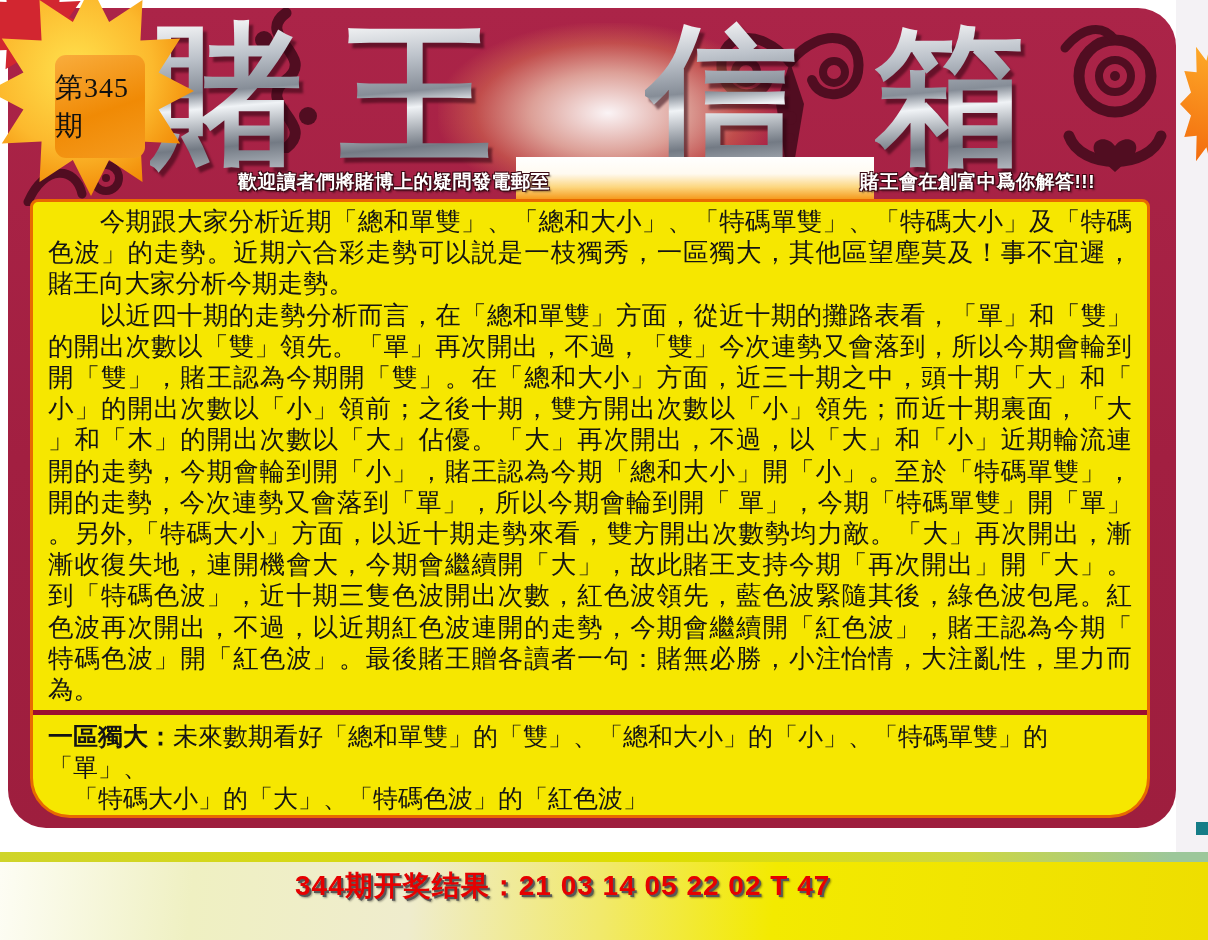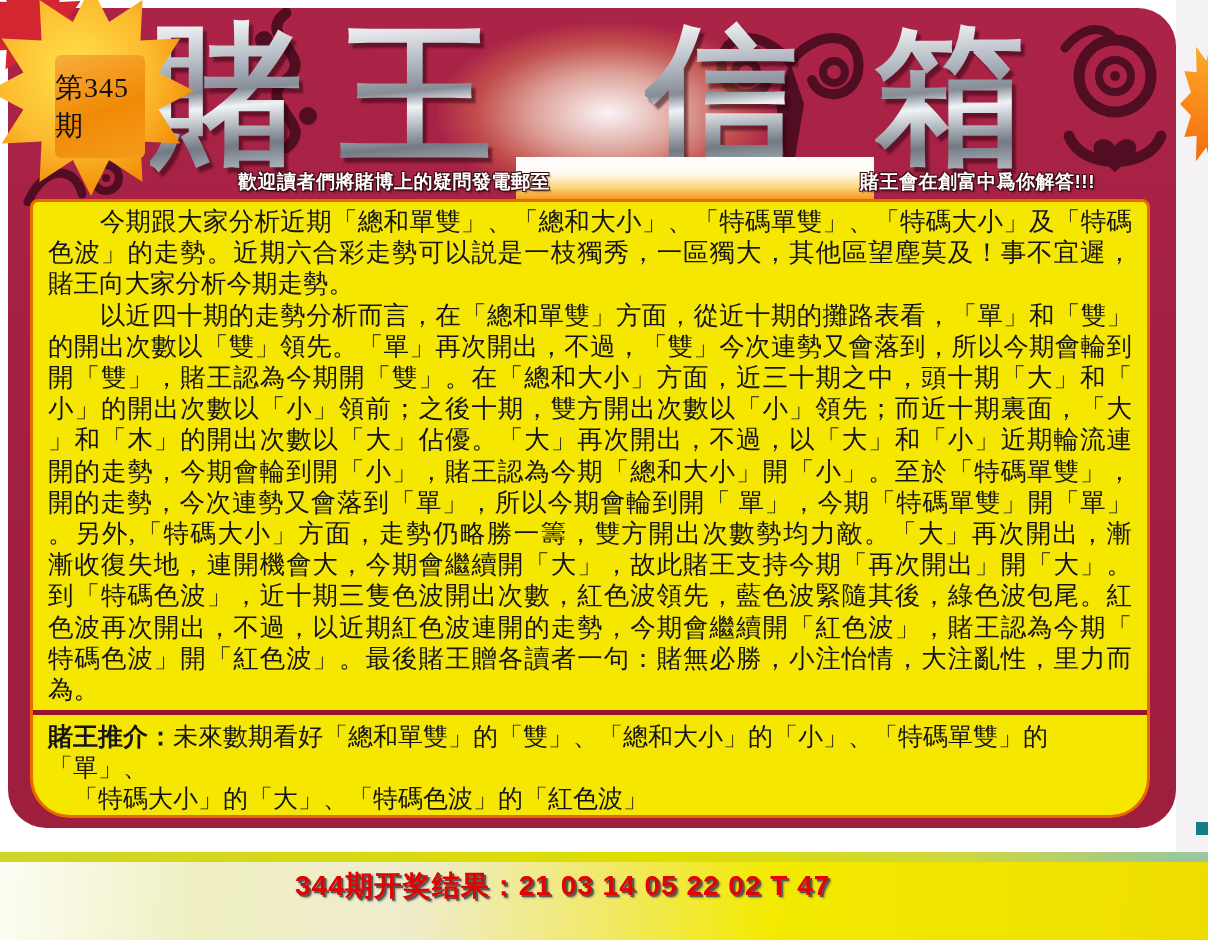--- a/index.html
+++ b/index.html
@@ -49,21 +49,21 @@
 
   
   .badge-red{position:absolute;left:-30px;top:-32px;width:110px;height:100px;z-index:28;
     background:#d22630;
     clip-path:polygon(50% 0%,58.8% 17.2%,75% 6.7%,74% 26%,93.3% 25%,82.8% 41.2%,100% 50%,82.8% 58.8%,93.3% 75%,74% 74%,75% 93.3%,58.8% 82.8%,50% 100%,41.2% 82.8%,25% 93.3%,26% 74%,6.7% 75%,17.2% 58.8%,0% 50%,17.2% 41.2%,6.7% 25%,26% 26%,25% 6.7%,41.2% 17.2%);}
   .badge-star{position:absolute;left:-20px;top:-22px;width:206px;height:210px;z-index:29;
     background:radial-gradient(circle at 42% 40%,#ffe14d 0%,#fcb92d 45%,#f08300 78%);
     clip-path:polygon(50% 0%,58.8% 17.2%,75% 6.7%,74% 26%,93.3% 25%,82.8% 41.2%,100% 50%,82.8% 58.8%,93.3% 75%,74% 74%,75% 93.3%,58.8% 82.8%,50% 100%,41.2% 82.8%,25% 93.3%,26% 74%,6.7% 75%,17.2% 58.8%,0% 50%,17.2% 41.2%,6.7% 25%,26% 26%,25% 6.7%,41.2% 17.2%);}
   .badge-box{position:absolute;left:47px;top:47px;width:90px;height:103px;z-index:30;
     background:linear-gradient(160deg,#f9ad3d 0%,#f08a05 55%,#f59b1e 100%);
-    border-radius:6px;display:flex;align-items:center;justify-content:center;}
+    border-radius:11px;display:flex;align-items:center;justify-content:center;}
   .badge-text{font-family:"Liberation Serif", serif;font-size:28px;color:#101010;letter-spacing:1px;}
 
   
   .ybox{position:absolute;left:22px;top:191px;width:1120px;height:619px;z-index:10;
     box-sizing:border-box;background:#f6e700;
     border:3px solid #e86a00;border-radius:8px 8px 40px 40px;
     padding:4px 15px 0 15px;}
   .tl{font-family:"Liberation Serif", serif;font-size:25.5px;line-height:31.2px;color:#141414;
     text-align:justify;text-align-last:justify;white-space:normal;}
   .tl.end{text-align-last:left;}
@@ -143,30 +143,30 @@
     <div class="tl">　　今期跟大家分析近期「總和單雙」、「總和大小」、「特碼單雙」、「特碼大小」及「特碼</div>
     <div class="tl">色波」的走勢。近期六合彩走勢可以説是一枝獨秀，一區獨大，其他區望塵莫及！事不宜遲，</div>
     <div class="tl end">賭王向大家分析今期走勢。</div>
     <div class="tl">　　以近四十期的走勢分析而言，在「總和單雙」方面，從近十期的攤路表看，「單」和「雙」</div>
     <div class="tl">的開出次數以「雙」領先。「單」再次開出，不過，「雙」今次連勢又會落到，所以今期會輪到</div>
     <div class="tl">開「雙」，賭王認為今期開「雙」。在「總和大小」方面，近三十期之中，頭十期「大」和「</div>
     <div class="tl">小」的開出次數以「小」領前；之後十期，雙方開出次數以「小」領先；而近十期裏面，「大</div>
     <div class="tl">」和「木」的開出次數以「大」佔優。「大」再次開出，不過，以「大」和「小」近期輪流連</div>
     <div class="tl">開的走勢，今期會輪到開「小」，賭王認為今期「總和大小」開「小」。至於「特碼單雙」，</div>
     <div class="tl">開的走勢，今次連勢又會落到「單」，所以今期會輪到開「 單」，今期「特碼單雙」開「單」</div>
-    <div class="tl">。另外,「特碼大小」方面，走勢仍略勝一籌，雙方開出次數勢均力敵。「大」再次開出，漸</div>
+    <div class="tl">。另外,「特碼大小」方面，以近十期走勢來看，雙方開出次數勢均力敵。「大」再次開出，漸</div>
     <div class="tl">漸收復失地，連開機會大，今期會繼續開「大」，故此賭王支持今期「再次開出」開「大」。</div>
     <div class="tl">到「特碼色波」，近十期三隻色波開出次數，紅色波領先，藍色波緊隨其後，綠色波包尾。紅</div>
     <div class="tl">色波再次開出，不過，以近期紅色波連開的走勢，今期會繼續開「紅色波」，賭王認為今期「</div>
     <div class="tl">特碼色波」開「紅色波」。最後賭王贈各讀者一句：賭無必勝，小注怡情，大注亂性，里力而</div>
     <div class="tl end">為。</div>
 
     <div class="divider"></div>
 
-    <div class="rec"><span class="rec-label">賭王推介：</span><span>未來數期看好「總和單雙」的「雙」、「總和大小」的「小」、「特碼單雙」的「單」、</span></div>
+    <div class="rec"><span class="rec-label">一區獨大：</span><span>未來數期看好「總和單雙」的「雙」、「總和大小」的「小」、「特碼單雙」的「單」、</span></div>
     <div class="rec">　「特碼大小」的「大」、「特碼色波」的「紅色波」</div>
   </div>
 </div>
 
 <div class="olive-line"></div>
 <div class="bottom-band"></div>
 <div class="footer-result">344期开奖结果：21 03 14 05 22 02 T 47</div>
 <div class="teal-square"></div>
 
 </body></html>

